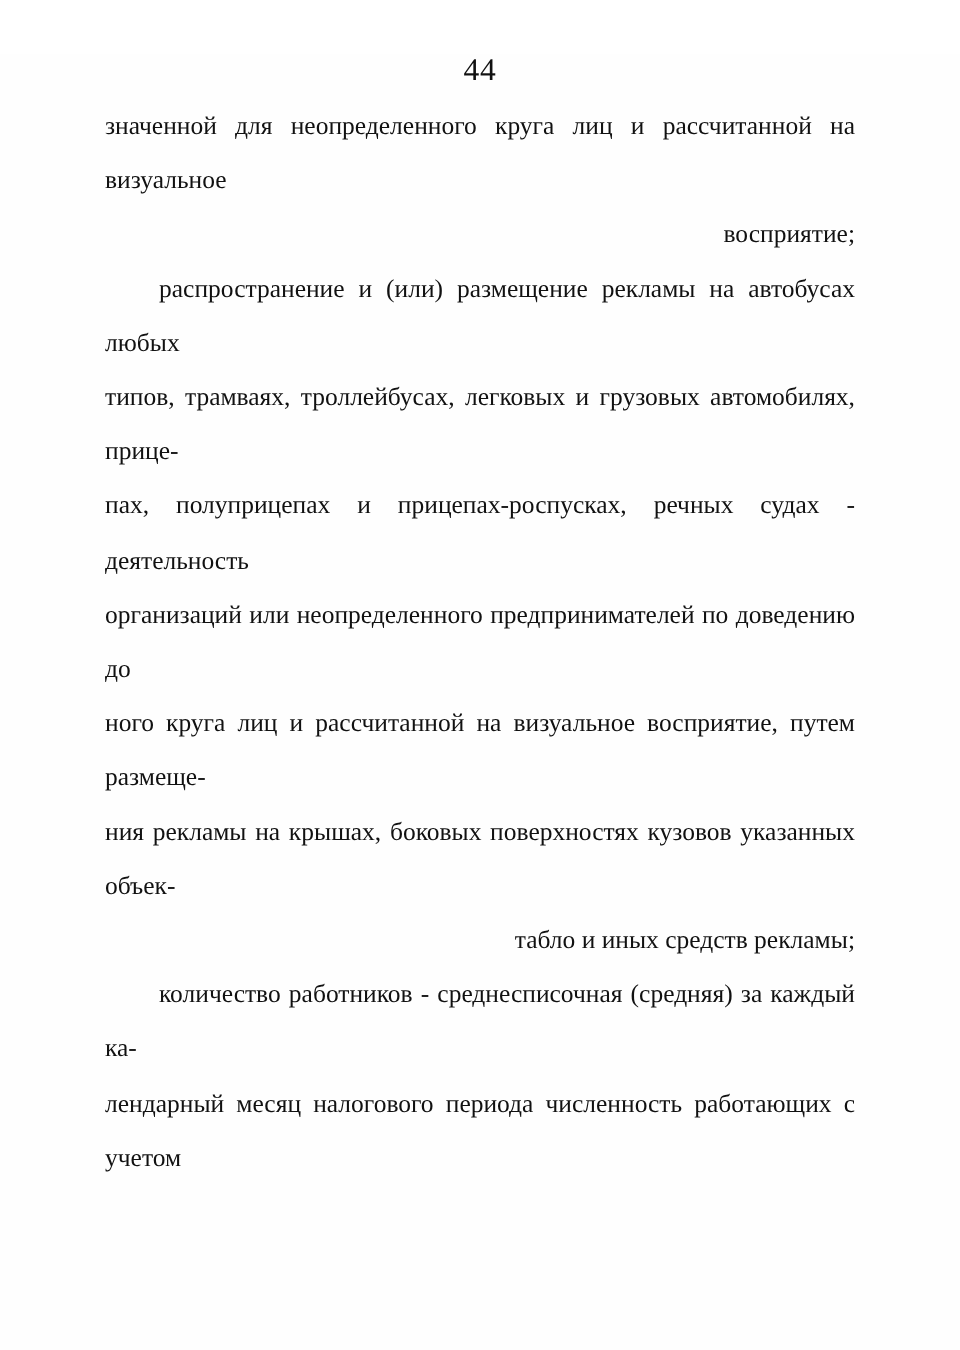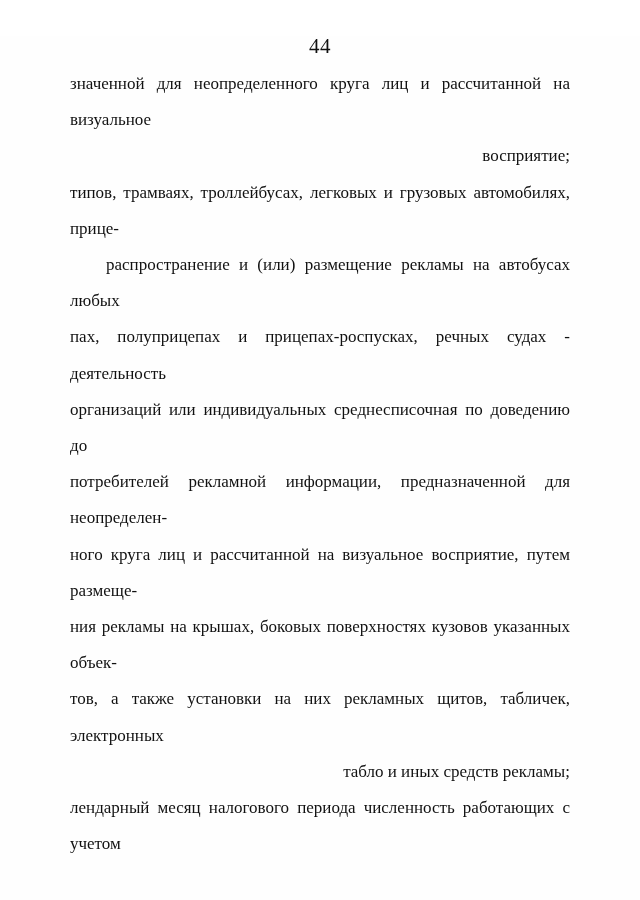--- a/index.html
+++ b/index.html
@@ -47,25 +47,24 @@
   }
 </style>
 </head>
 <body>
 
 <div class="page">
   <div class="page-number">44</div>
   <div class="content">
     <div class="line j">значенной для неопределенного круга лиц и рассчитанной на визуальное</div>
     <div class="line">восприятие;</div>
+    <div class="line j ind">распространение и (или) размещение рекламы на автобусах любых</div>
     <div class="line j">типов, трамваях, троллейбусах, легковых и грузовых автомобилях, прице-</div>
-    <div class="line j ind">распространение и (или) размещение рекламы на автобусах любых</div>
     <div class="line j">пах, полуприцепах и прицепах-роспусках, речных судах - деятельность</div>
-    <div class="line j">организаций или индивидуальных среднесписочная по доведению до</div>
-    <div class="line j">потребителей рекламной информации, предназначенной для неопределен-</div>
+    <div class="line j">организаций или неопределенного предпринимателей по доведению до</div>
     <div class="line j">ного круга лиц и рассчитанной на визуальное восприятие, путем размеще-</div>
     <div class="line j">ния рекламы на крышах, боковых поверхностях кузовов указанных объек-</div>
-    <div class="line j">тов, а также установки на них рекламных щитов, табличек, электронных</div>
     <div class="line">табло и иных средств рекламы;</div>
+    <div class="line j ind">количество работников - среднесписочная (средняя) за каждый ка-</div>
     <div class="line j">лендарный месяц налогового периода численность работающих с учетом</div>
 
   </div>
 </div>
 
 </body></html>

